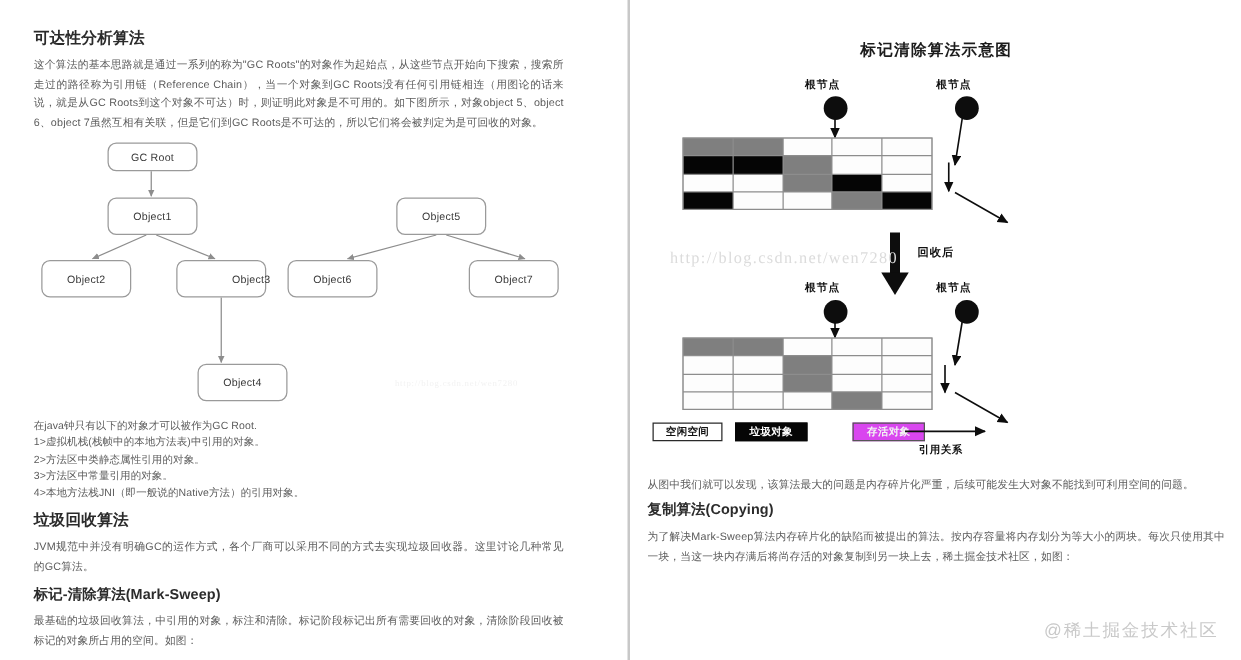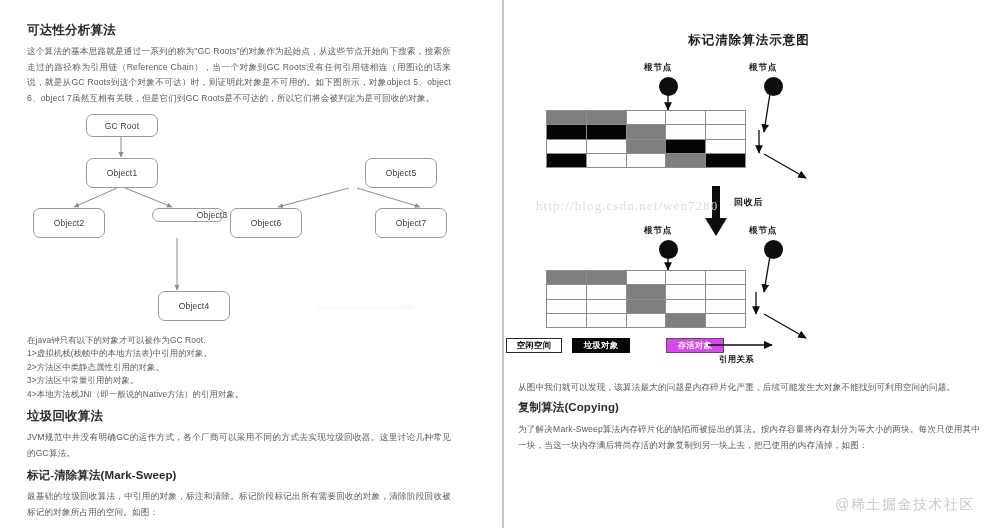--- a/index.html
+++ b/index.html
@@ -126,21 +126,21 @@
   }
   .csdn-wm {
     position: absolute;
     font-family: "Liberation Serif", serif;
     font-size: 13px;
     color: #dcdcdc;
     letter-spacing: 1.1px;
     white-space: nowrap;
   }
   
-  #rc-legend { position: absolute; left: 2px; top: 334px; width: 440px; height: 34px; }
+  #rc-legend { position: absolute; left: 18px; top: 334px; width: 440px; height: 34px; }
   .legend-chip {
     position: absolute;
     height: 15px;
     display: flex; align-items: center; justify-content: center;
     font-size: 8.4px; font-weight: bold;
     letter-spacing: .3px;
     border: 1px solid #2a2a2a;
     padding: 0 3px;
   }
   .chip-free  { background: #ffffff; color: #111; }
@@ -200,27 +200,27 @@
 
       <div class="node" style="left:62px; top:9px; width:72px; height:23px;">
         <span>GC Root</span>
       </div>
       <div class="node" style="left:62px; top:53px; width:72px; height:30px;">
         <span>Object1</span>
       </div>
       <div class="node" style="left:9px; top:103px; width:72px; height:30px;">
         <span>Object2</span>
       </div>
-      <div class="node" style="left:128px; top:103px; width:72px; height:14px;padding-left:48px;">
+      <div class="node" style="left:117px; top:103px; width:72px; height:30px;padding-left:48px;">
         <span>Object3</span>
       </div>
       <div class="node" style="left:134px; top:186px; width:72px; height:30px;">
         <span>Object4</span>
       </div>
-      <div class="node" style="left:293px; top:53px; width:72px; height:30px;margin-left:48px;">
+      <div class="node" style="left:293px; top:53px; width:72px; height:30px;">
         <span>Object5</span>
       </div>
       <div class="node" style="left:206px; top:103px; width:72px; height:30px;">
         <span>Object6</span>
       </div>
       <div class="node" style="left:351px; top:103px; width:72px; height:30px;">
         <span>Object7</span>
       </div>
 
       <div class="faint-wm" style="left:292px; top:198px;">http://blog.csdn.net/wen7280</div>
@@ -344,17 +344,17 @@
             <path d="M0,0 L6.6,3 L0,6 z" fill="#0d0d0d"></path>
           </marker>
         </defs>
         <line x1="2" y1="8" x2="66" y2="8" stroke="#0d0d0d" stroke-width="1.4" marker-end="url(#lg)"></line>
       </svg>
       <div class="legend-arrow-label" style="left:213px; top:20px;">引用关系</div>
     </div>
 
     <div id="rc-para1" class="para">从图中我们就可以发现，该算法最大的问题是内存碎片化严重，后续可能发生大对象不能找到可利用空间的问题。</div>
     <div id="rc-title2" class="h-sub">复制算法(Copying)</div>
-    <div id="rc-para2" class="para">为了解决Mark-Sweep算法内存碎片化的缺陷而被提出的算法。按内存容量将内存划分为等大小的两块。每次只使用其中一块，当这一块内存满后将尚存活的对象复制到另一块上去，把已使用的内存清掉，如图：</div>
+    <div id="rc-para2" class="para">为了解决Mark-Sweep算法内存碎片化的缺陷而被提出的算法。按内存容量将内存划分为等大小的两块。每次只使用其中一块，当这一块内存满后将尚存活的对象复制到另一块上去，稀土掘金技术社区，如图：</div>
   </div>
 
   <div id="brand-wm">@稀土掘金技术社区</div>
 </div>
 
 </body></html>

